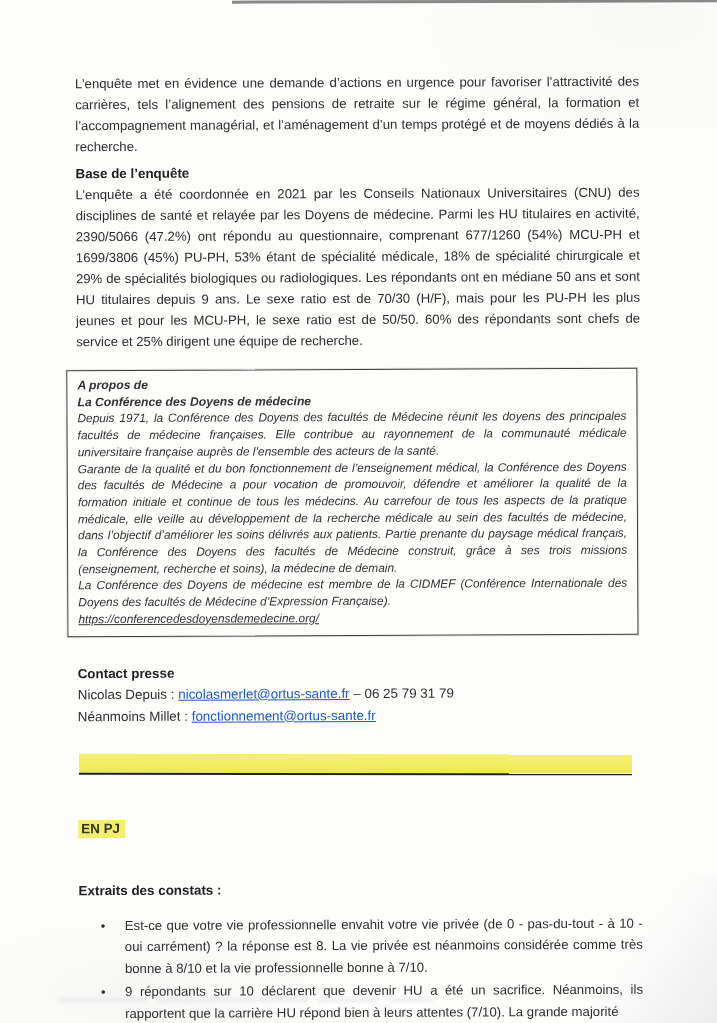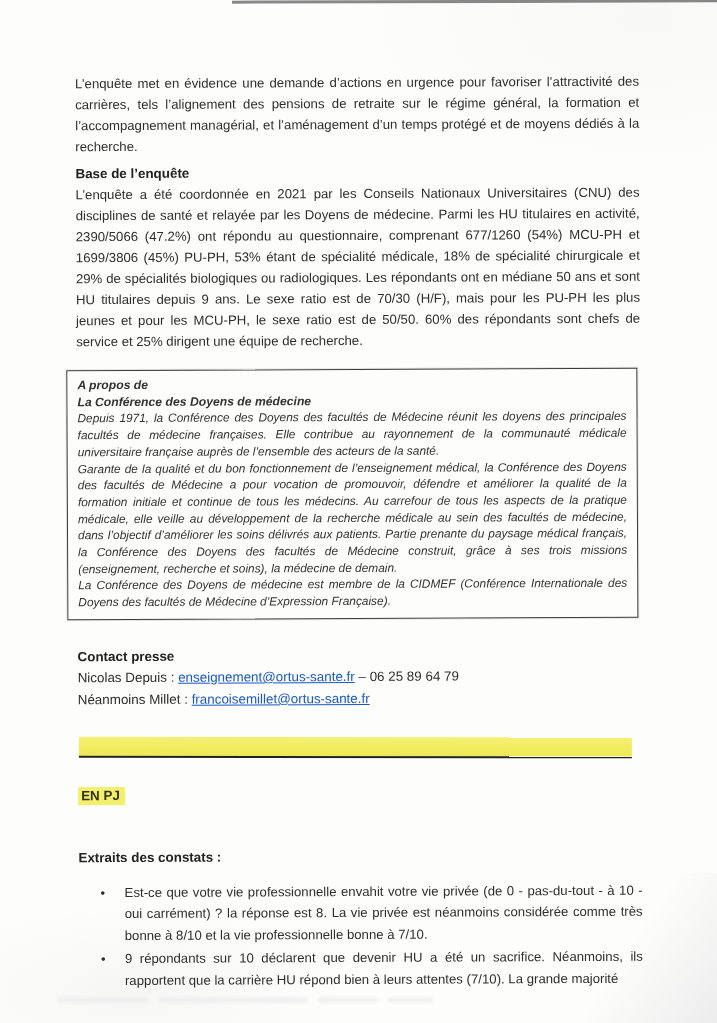--- a/index.html
+++ b/index.html
@@ -69,21 +69,21 @@
   }
   .redacted-bar {
     margin-top: 27px;
     margin-left: 1px;
     width: 553px; height: 19px;
     background: linear-gradient(180deg, #f4f075 0%, #f1ec5f 60%, #eee75a 100%);
     border-bottom: 2.5px solid #23231a;
     transform: rotate(0.3deg);
   }
   .enpj {
-    margin-top: 28px;
+    margin-top: 44px;
     display: inline-block;
     font-weight: bold;
     font-size: 13.4px;
     color: #33331a;
     background: var(--highlight-yellow, #f3ef6a);
     padding: 1px 5px 2px 3px;
   }
   .extracts-section { margin-top: 42px; }
   .bullet-list {
     margin-top: 14px;
@@ -148,26 +148,27 @@
       <h2 class="section-heading">Base de l’enquête</h2>
       <p class="body-text">L’enquête a été coordonnée en 2021 par les Conseils Nationaux Universitaires (CNU) des disciplines de santé et relayée par les Doyens de médecine. Parmi les HU titulaires en activité, 2390/5066 (47.2%) ont répondu au questionnaire, comprenant 677/1260 (54%) MCU-PH et 1699/3806 (45%) PU-PH, 53% étant de spécialité médicale, 18% de spécialité chirurgicale et 29% de spécialités biologiques ou radiologiques. Les répondants ont en médiane 50 ans et sont HU titulaires depuis 9 ans. Le sexe ratio est de 70/30 (H/F), mais pour les PU-PH les plus jeunes et pour les MCU-PH, le sexe ratio est de 50/50. 60% des répondants sont chefs de service et 25% dirigent une équipe de recherche.</p>
     </div>
 
     <div class="about-box">
       <p class="box-title">A propos de</p>
       <p class="box-title">La Conférence des Doyens de médecine</p>
       <p>Depuis 1971, la Conférence des Doyens des facultés de Médecine réunit les doyens des principales facultés de médecine françaises. Elle contribue au rayonnement de la communauté médicale universitaire française auprès de l’ensemble des acteurs de la santé.</p>
       <p>Garante de la qualité et du bon fonctionnement de l’enseignement médical, la Conférence des Doyens des facultés de Médecine a pour vocation de promouvoir, défendre et améliorer la qualité de la formation initiale et continue de tous les médecins. Au carrefour de tous les aspects de la pratique médicale, elle veille au développement de la recherche médicale au sein des facultés de médecine, dans l’objectif d’améliorer les soins délivrés aux patients. Partie prenante du paysage médical français, la Conférence des Doyens des facultés de Médecine construit, grâce à ses trois missions (enseignement, recherche et soins), la médecine de demain.</p>
       <p>La Conférence des Doyens de médecine est membre de la CIDMEF (Conférence Internationale des Doyens des facultés de Médecine d’Expression Française).</p>
+      <a class="box-url">https://conferencedesdoyensdemedecine.org/</a>
     </div>
 
     <div class="contact-section">
       <h2 class="section-heading">Contact presse</h2>
-      <p class="contact-line"><span>Nicolas Depuis : </span><a class="link">enseignement@ortus-sante.fr</a><span> – 06 25 89 64 79</span></p>
-      <p class="contact-line"><span>Néanmoins Millet : </span><a class="link">francoisemillet@ortus-sante.fr</a></p>
+      <p class="contact-line"><span>Nicolas Depuis : </span><a class="link">nicolasmerlet@ortus-sante.fr</a><span> – 06 25 79 31 79</span></p>
+      <p class="contact-line"><span>Néanmoins Millet : </span><a class="link">fonctionnement@ortus-sante.fr</a></p>
     </div>
 
     <div class="redacted-bar"></div>
 
     <div>
       <span class="enpj">EN PJ</span>
     </div>
 
     <div class="extracts-section">
       <h2 class="section-heading">Extraits des constats :</h2>

